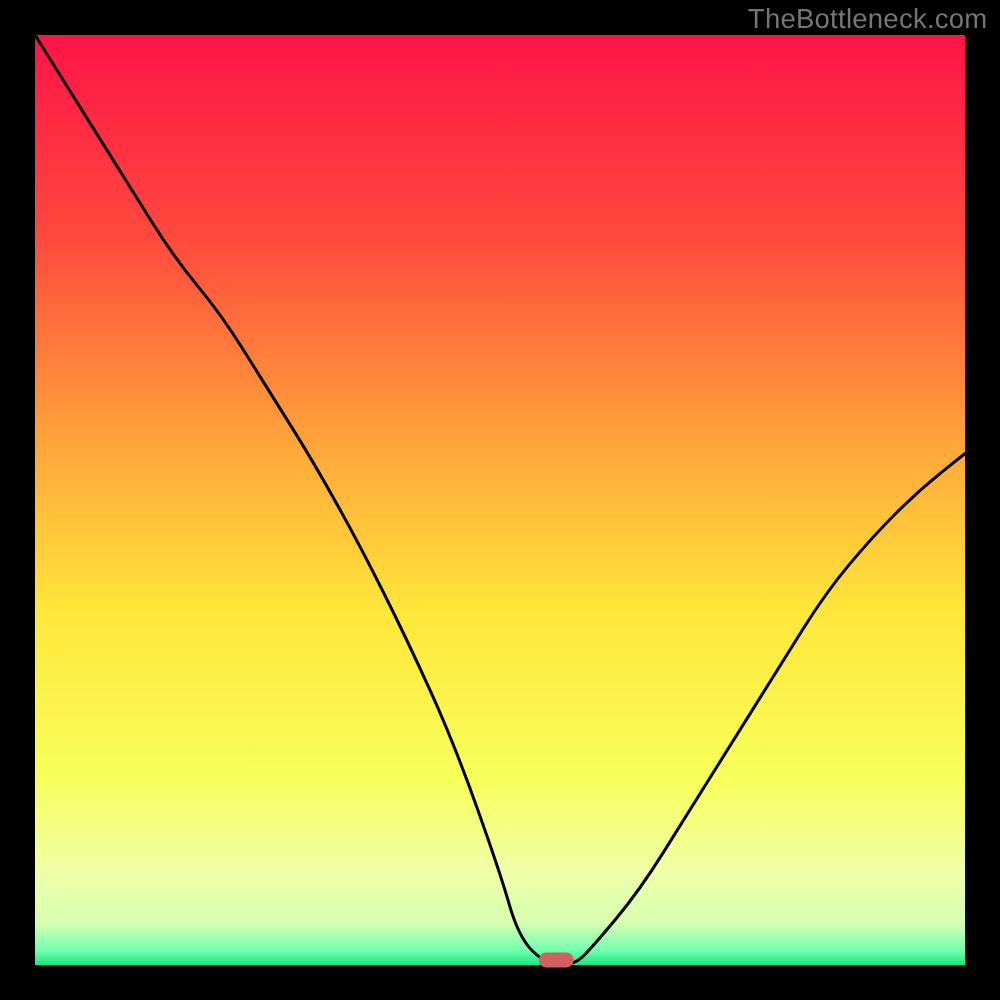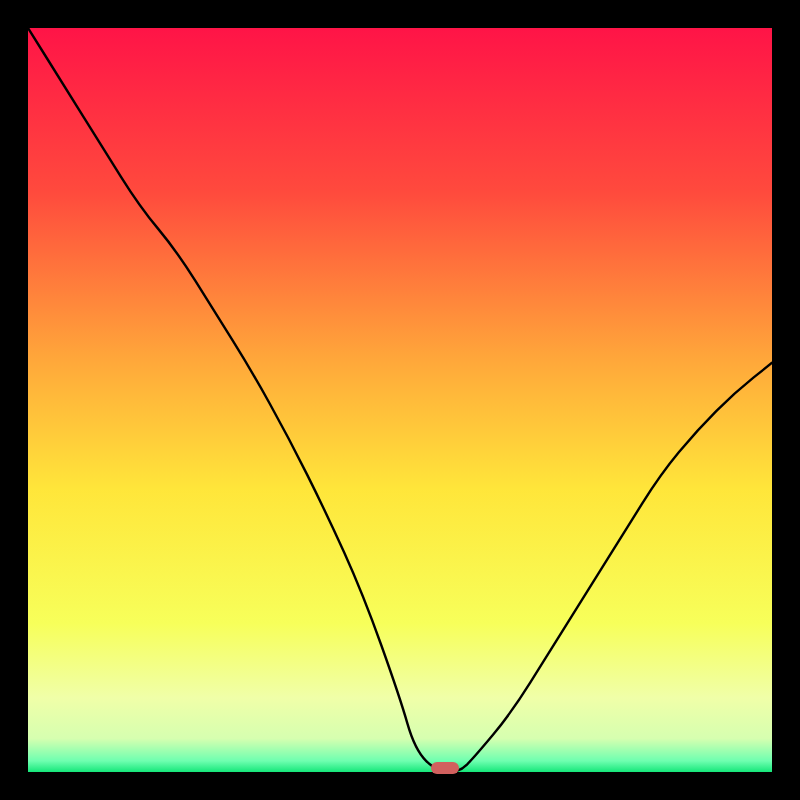--- a/index.html
+++ b/index.html
@@ -47,20 +47,21 @@
     background: #d1605e;
     transform: translate(-50%, -50%);
     z-index: 5;
   }
 </style>
 </head>
 <body>
 
 <div class="frame">
 
+  <div class="watermark">TheBottleneck.com</div>
 
   <div class="plot-area">
     <svg id="chart-svg" viewBox="0 0 744 744" preserveAspectRatio="none">
       <defs>
         <linearGradient id="bg-grad" x1="0" y1="0" x2="0" y2="1">
             <stop offset="0%" stop-color="#ff1447"></stop>
             <stop offset="22%" stop-color="#ff4a3d"></stop>
             <stop offset="45%" stop-color="#ffa93a"></stop>
             <stop offset="62%" stop-color="#ffe63a"></stop>
             <stop offset="80%" stop-color="#f7ff5a"></stop>

